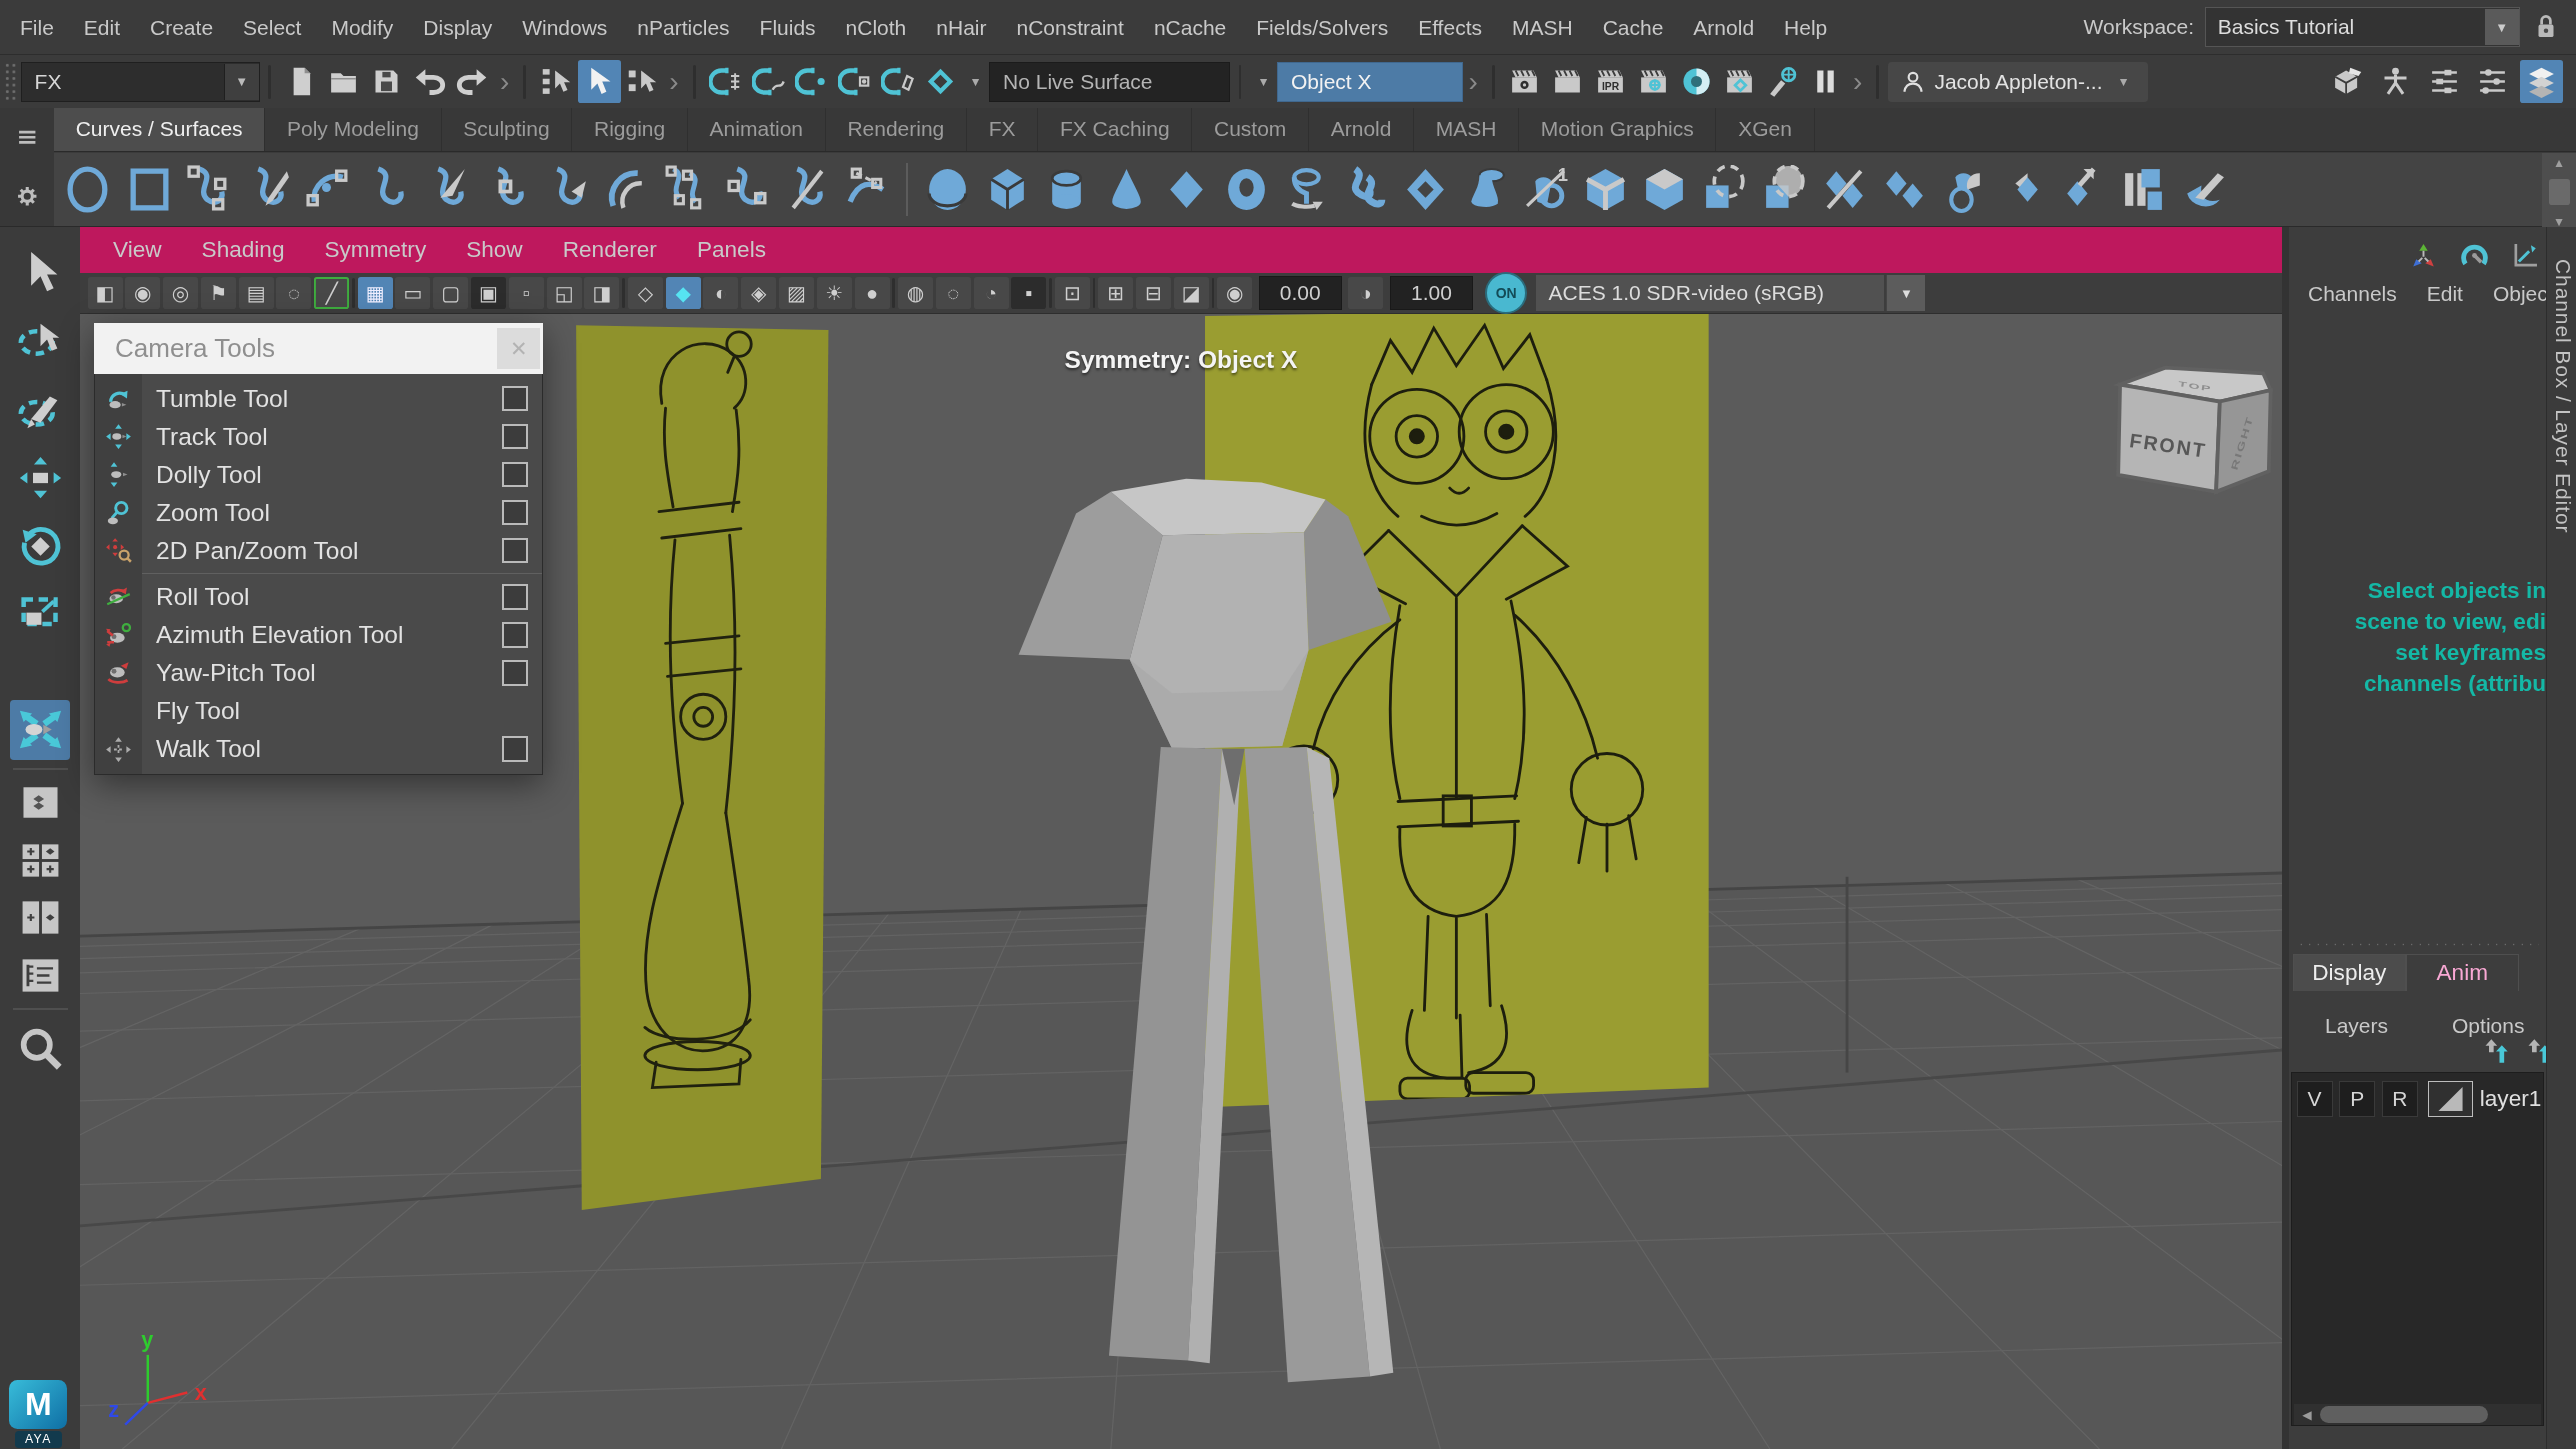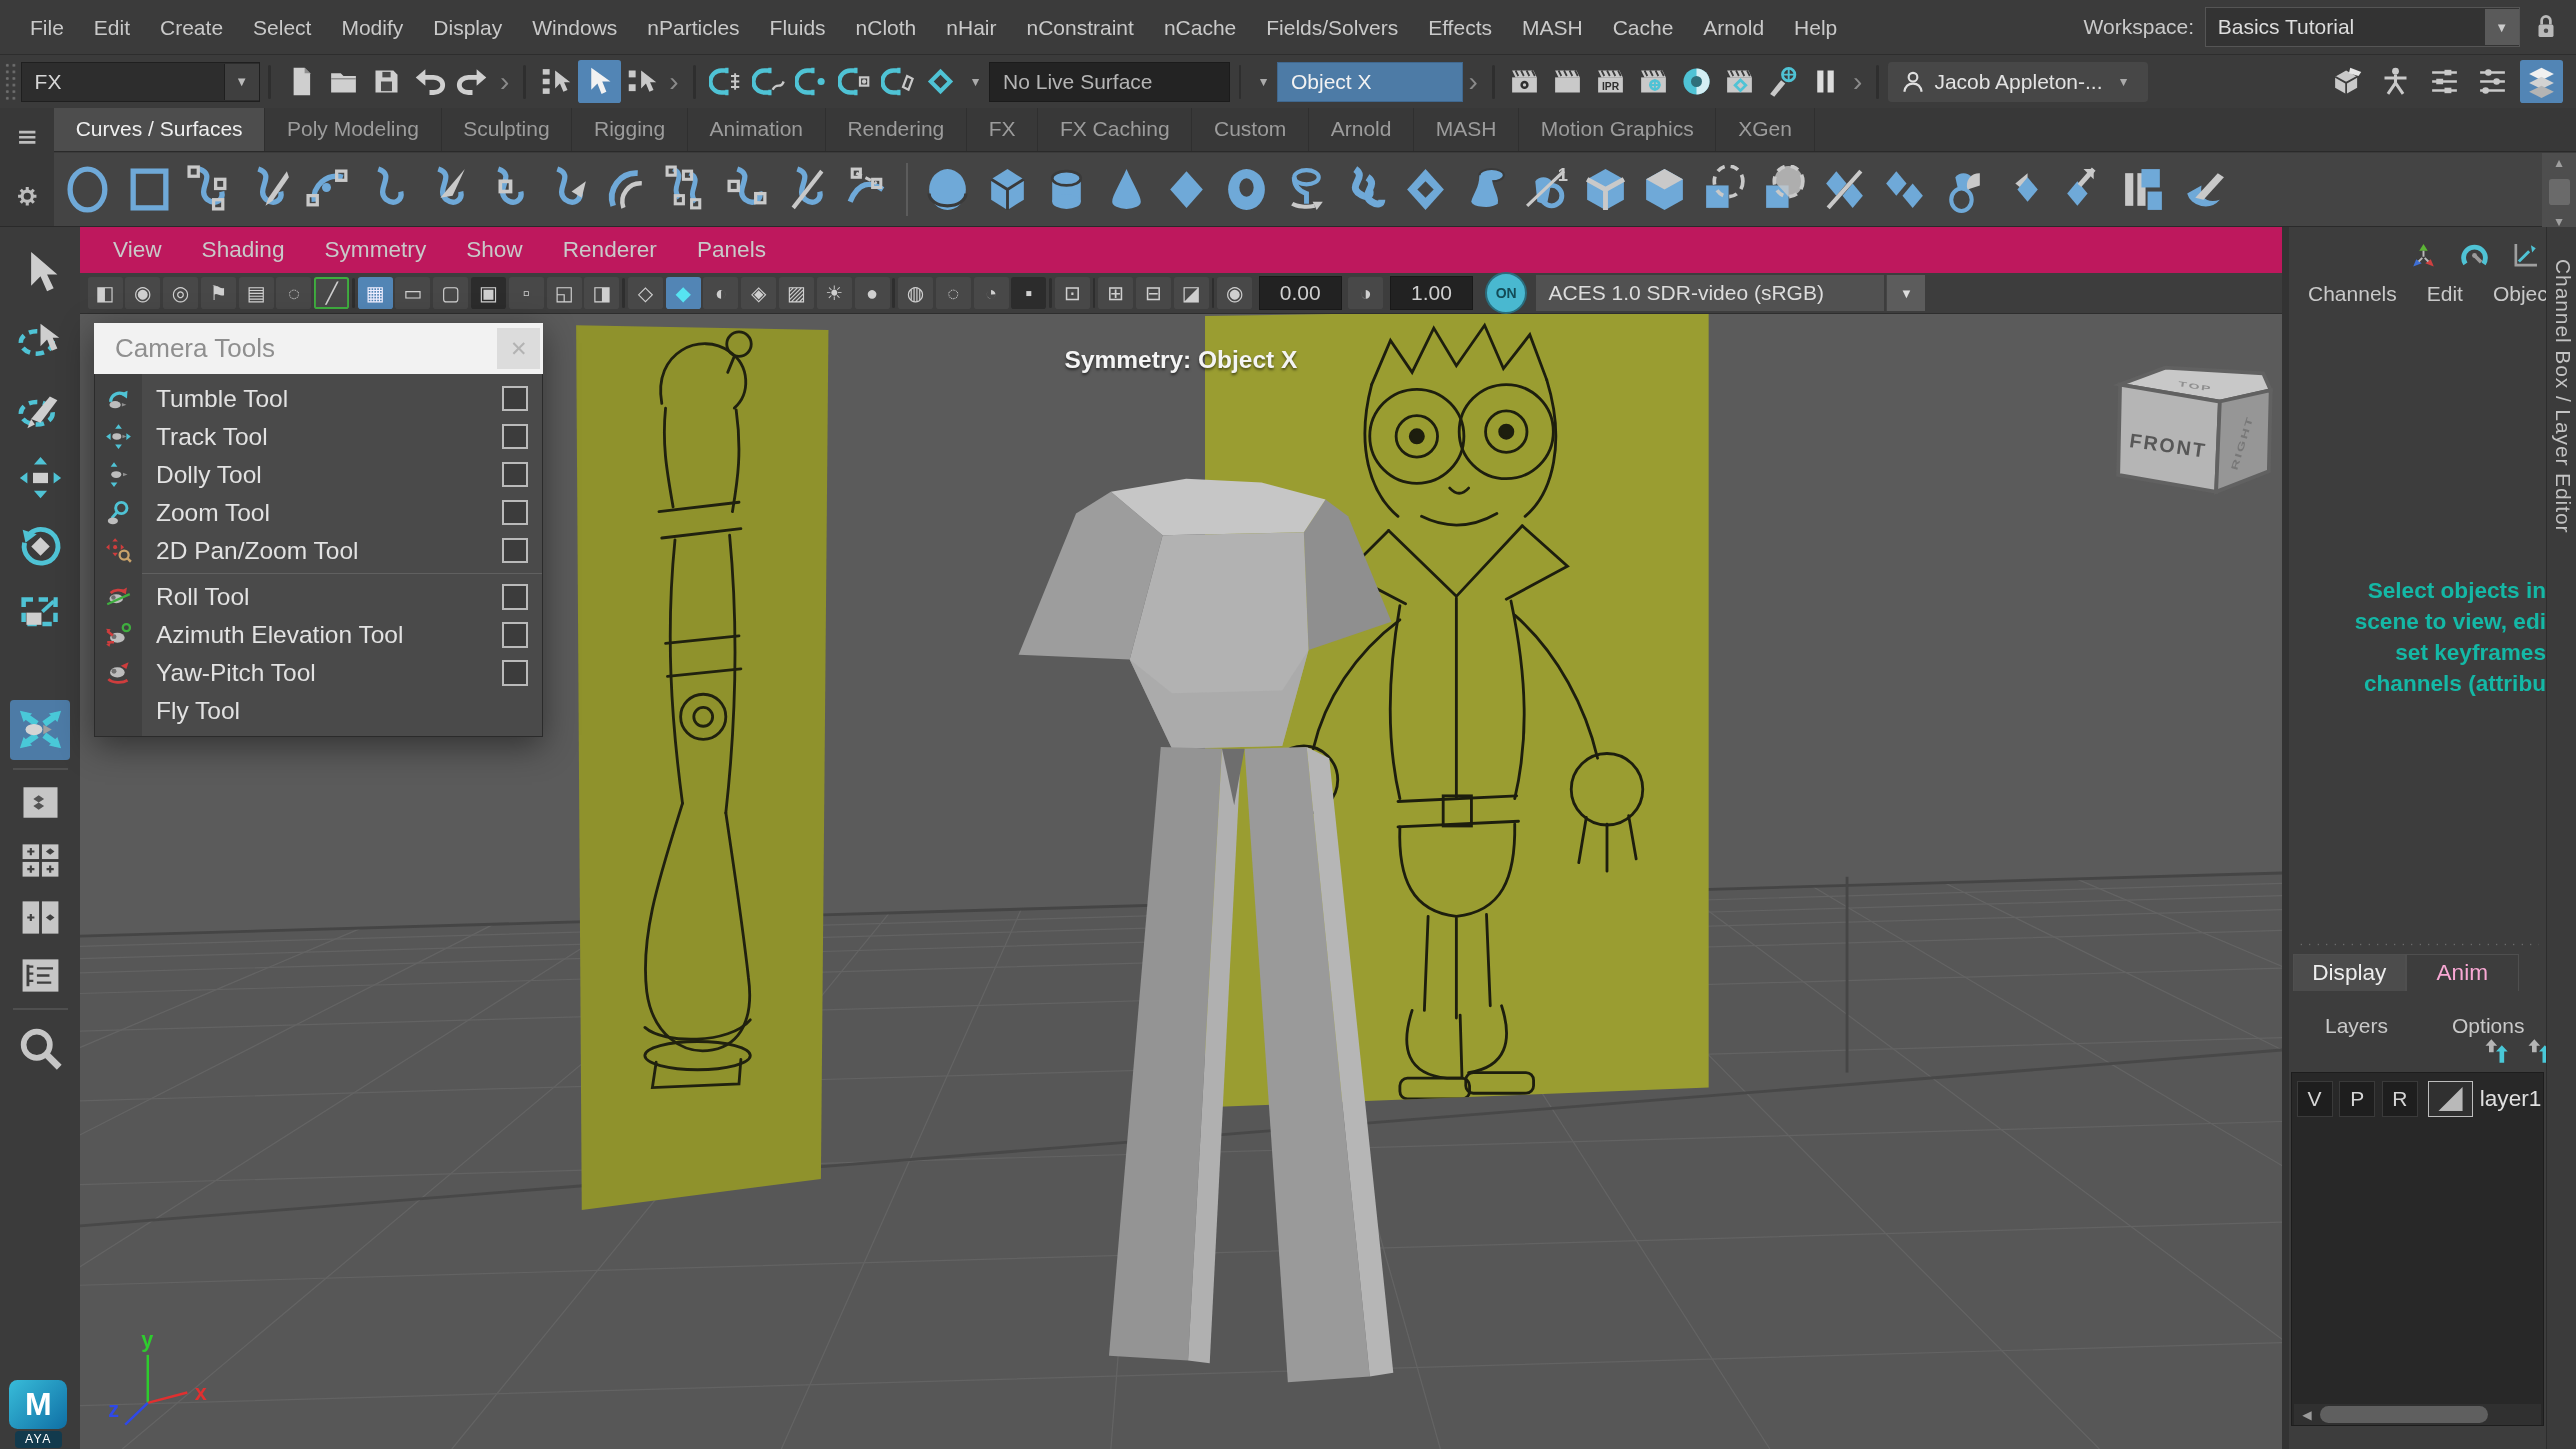--- a/index.html
+++ b/index.html
@@ -1,20 +1,20 @@
 <!DOCTYPE html>
 <html style="font-size:15px"><head>
 <meta charset="utf-8">
 <style>
   html,body{margin:0;padding:0;background:#222}
   #root{position:relative;width:2576px;height:1449px;background:#3b3b3b;font-family:"Liberation Sans",sans-serif;overflow:hidden;color:#c8c8c8;user-select:none}
   svg{display:block}
   
   .menubar{position:absolute;left:0;top:0;width:100%;height:54px;display:flex;align-items:center;background:#3b3b3b;border-bottom:0.9px solid #2d2d2d}
-  .menus{display:flex;padding-left:15px}
+  .menus{display:flex;padding-left:5px}
   .mitem{padding:0 15px;font-size:21px;color:#c9c9c9;line-height:53px;white-space:nowrap;cursor:default}
   .ws{margin-left:auto;display:flex;align-items:center;gap:11.3px;padding-right:15px}
   .wslabel{font-size:21px;color:#c9c9c9}
   .wssel{width:301px;height:38px;background:#333;border:0.9px solid #555;display:flex;align-items:center;padding-left:11.3px;font-size:21px;color:#ddd}
   .wsarrow{margin-left:auto;width:34px;height:36px;background:#5a5a5a;display:flex;align-items:center;justify-content:center;font-size:13px;color:#ccc}
   .wsarrow::before{content:"▼"}
   .wslock{width:30px;height:32px}.wslock svg{width:100%;height:100%}
   
   .statusline{position:absolute;left:0;top:55px;width:100%;height:53px;display:flex;align-items:center;background:#3b3b3b;border-bottom:0.9px solid #2a2a2a}
   .handle{width:13px;height:40px;margin:0 3.8px;background-image:radial-gradient(#6e6e6e 1.3px,transparent 1.4px);background-size:6.6px 6.6px}
@@ -1007,20 +1007,30 @@
           <span class="ct-label">Yaw-Pitch Tool</span>
           <span class="ct-opt"></span>
         </div>
 
         <div class="ct-row" data-opt="false">
           <span class="ct-ic"></span>
           <span class="ct-label">Fly Tool</span>
           <span class="ct-opt"></span>
         </div>
 
+        <div class="ct-row" data-opt="true">
+          <span class="ct-ic">
+            <svg viewBox="0 0 24 24">
+              <path d="M12 1l3 4h-6zM12 23l3-4h-6zM1 12l4-3v6zM23 12l-4-3v6z" fill="#ababab"></path>
+              <path d="M12 8v8M8 12h8" stroke="#ababab" stroke-width="1.6" stroke-dasharray="2.5 2"></path>
+            </svg>
+          </span>
+          <span class="ct-label">Walk Tool</span>
+          <span class="ct-opt"></span>
+        </div>
       </div>
   </div>
 
   <div class="splitter"></div>
 
   <div class="rpanel">
     <div class="rp-icons">
 
     <div class="sicon">
           <svg viewBox="0 0 24 24">

